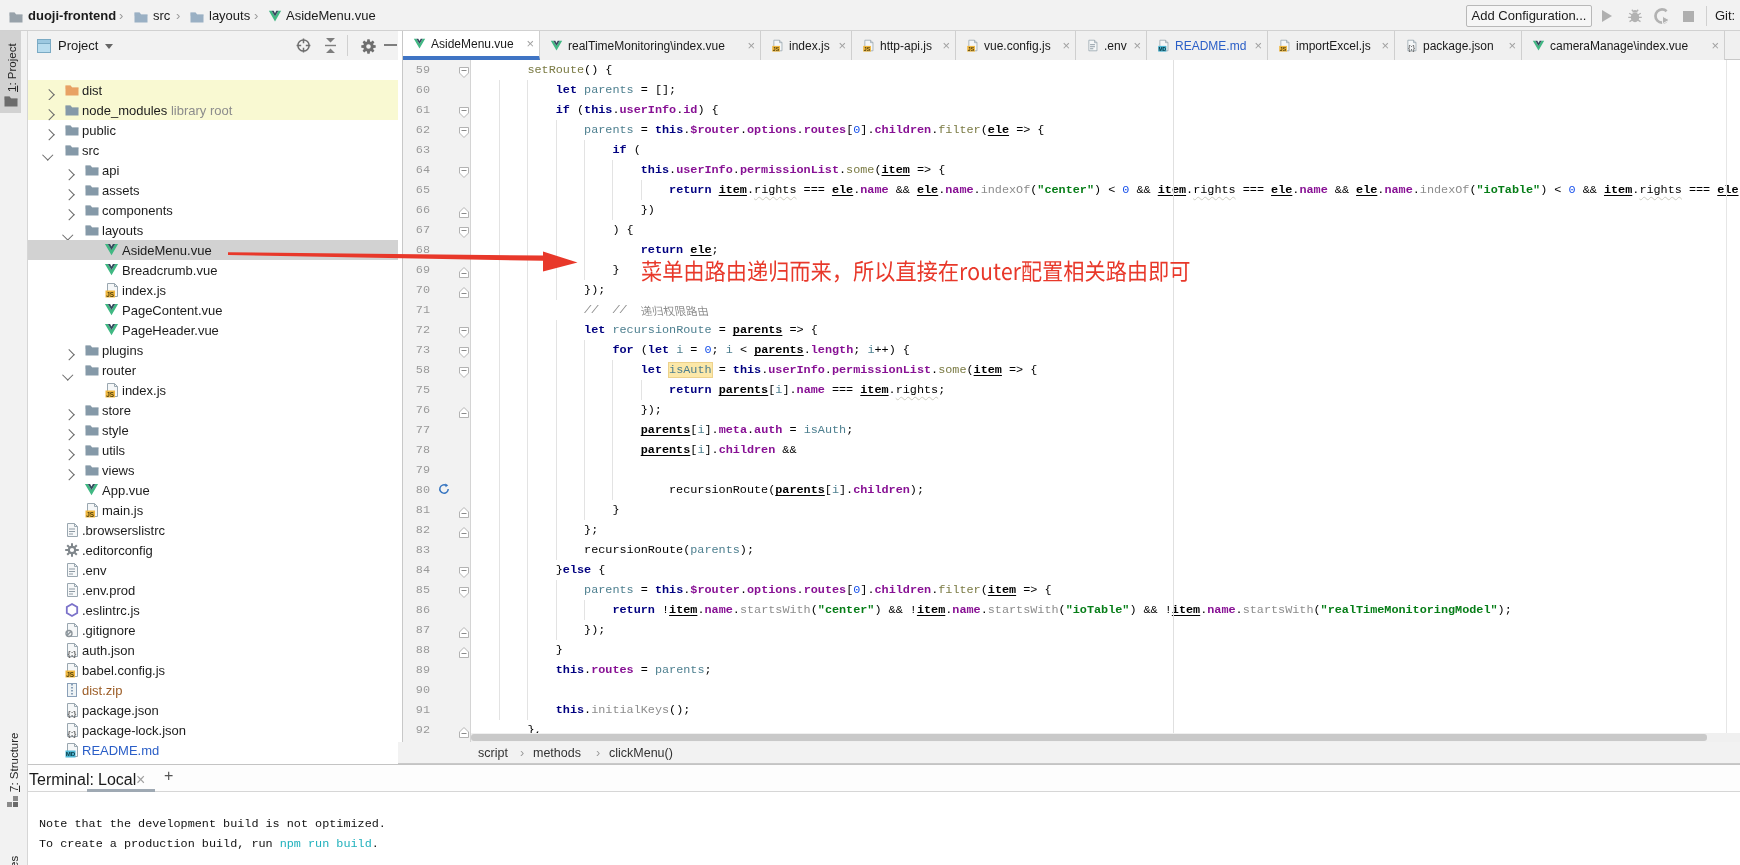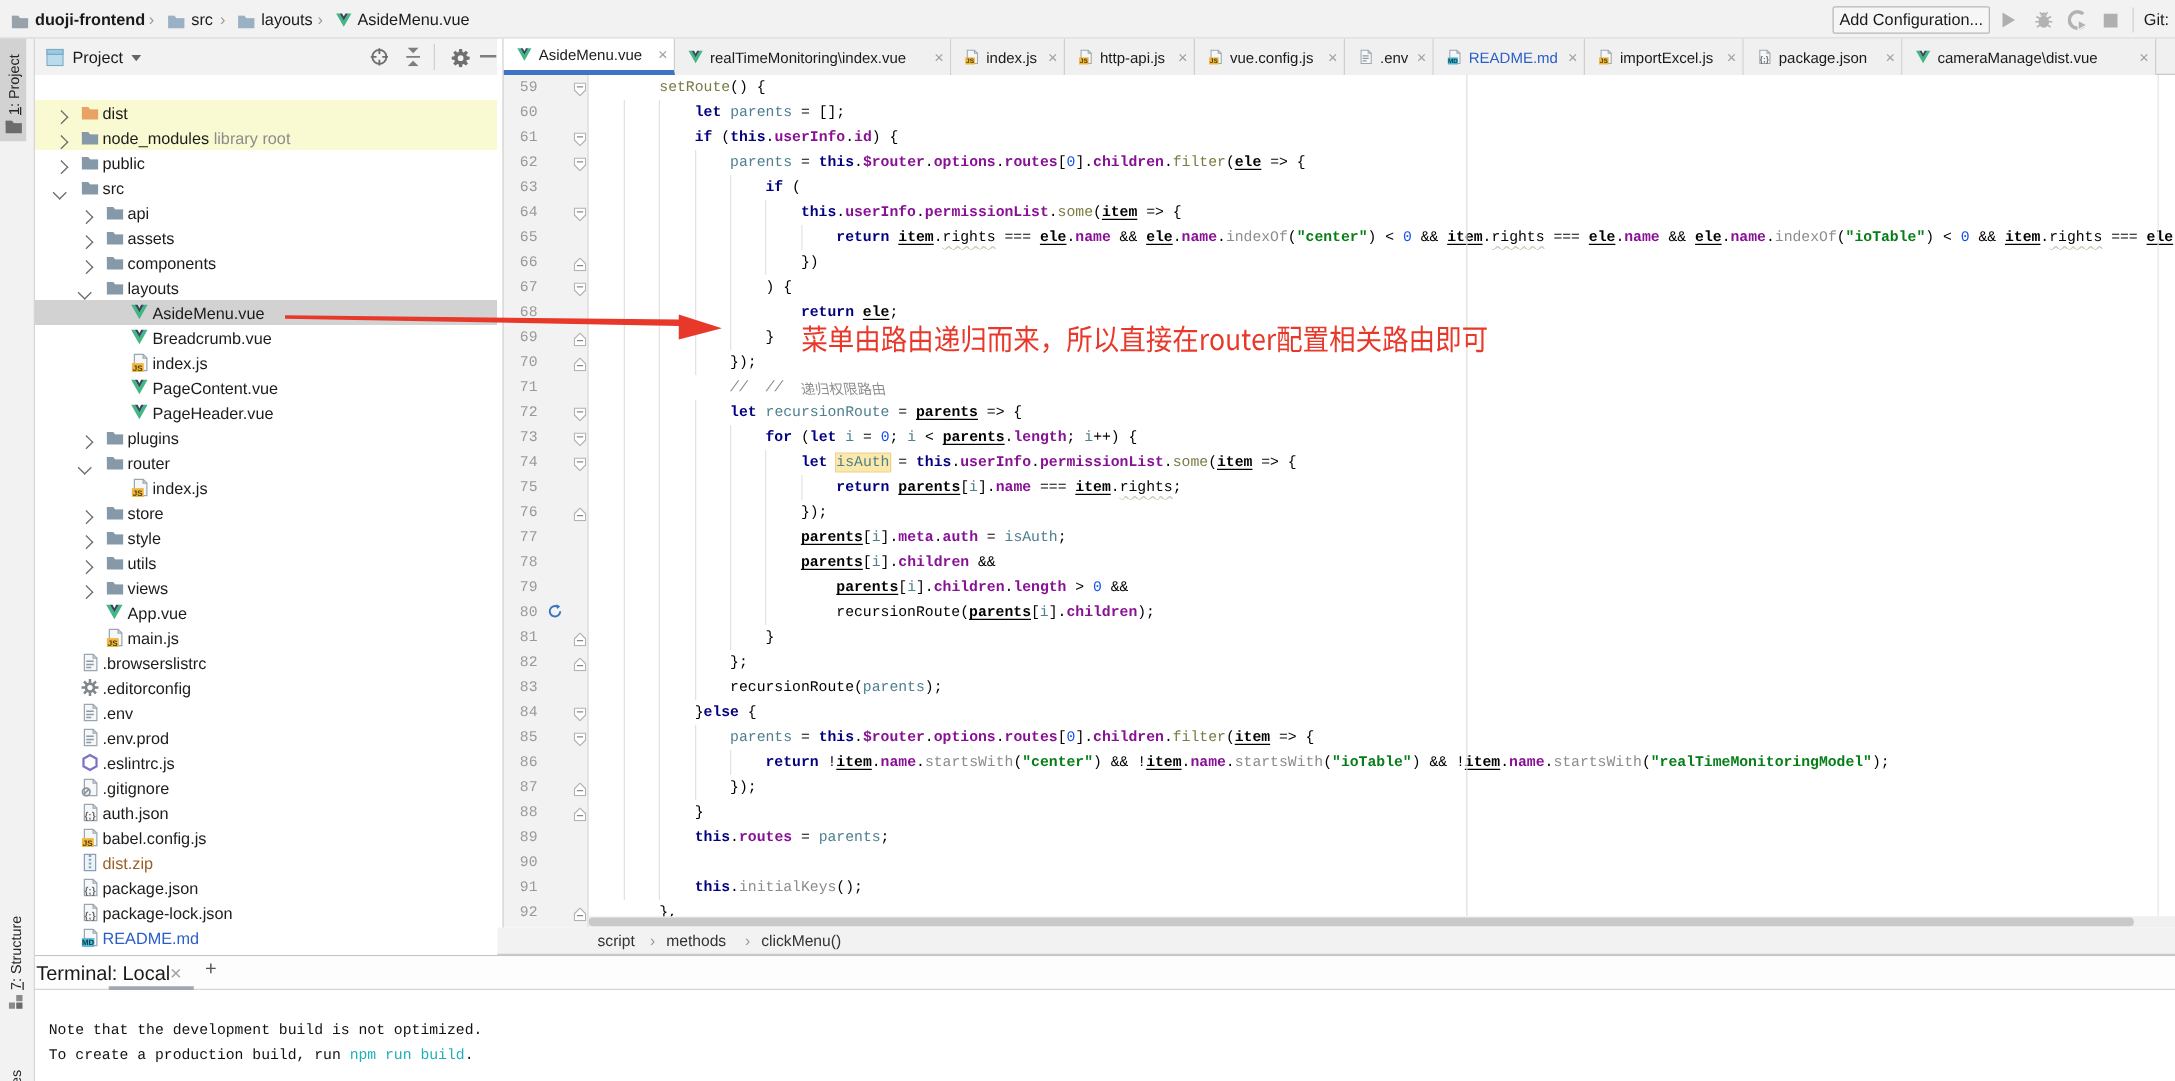--- a/index.html
+++ b/index.html
@@ -528,41 +528,41 @@
         <span class="etn">package.json</span>
         <span class="etx">×</span>
       </div>
 <div class="etab" style="width:203px">
         <span class="eti">
           <svg width="15" height="15" viewBox="0 0 16 16">
             <path d="M1 2h3.1L8 8.6 11.9 2H15L8 14.2z" fill="#41b883"></path>
             <path d="M4.1 2h2.4L8 4.8 9.5 2h2.4L8 8.6z" fill="#35495e"></path>
           </svg>
         </span>
-        <span class="etn">cameraManage\dist.vue</span>
+        <span class="etn">cameraManage\index.vue</span>
         <span class="etx">×</span>
       </div>
   </div>
   <div id="gutter">
 <div class="ln" style="top:0px">59</div>
 <div class="ln" style="top:20px">60</div>
 <div class="ln" style="top:40px">61</div>
 <div class="ln" style="top:60px">62</div>
 <div class="ln" style="top:80px">63</div>
 <div class="ln" style="top:100px">64</div>
 <div class="ln" style="top:120px">65</div>
 <div class="ln" style="top:140px">66</div>
 <div class="ln" style="top:160px">67</div>
 <div class="ln" style="top:180px">68</div>
 <div class="ln" style="top:200px">69</div>
 <div class="ln" style="top:220px">70</div>
 <div class="ln" style="top:240px">71</div>
 <div class="ln" style="top:260px">72</div>
 <div class="ln" style="top:280px">73</div>
-<div class="ln" style="top:300px">74</div>
+<div class="ln" style="top:300px">58</div>
 <div class="ln" style="top:320px">75</div>
 <div class="ln" style="top:340px">76</div>
 <div class="ln" style="top:360px">77</div>
 <div class="ln" style="top:380px">78</div>
 <div class="ln" style="top:400px">79</div>
 <div class="ln" style="top:420px">80</div>
 <div class="ln" style="top:440px">81</div>
 <div class="ln" style="top:460px">82</div>
 <div class="ln" style="top:480px">83</div>
 <div class="ln" style="top:500px">84</div>
@@ -681,21 +681,20 @@
 <div class="cl" style="top:200px">                    }</div>
 <div class="cl" style="top:220px">                });</div>
 <div class="cl" style="top:240px">                <span class="c">//  //  </span></div>
 <div class="cl" style="top:260px">                <span class="k">let</span> <span class="v">recursionRoute</span> = <span class="p">parents</span> =&gt; {</div>
 <div class="cl" style="top:280px">                    <span class="k">for</span> (<span class="k">let</span> <span class="v">i</span> = <span class="n">0</span>; <span class="v">i</span> &lt; <span class="p">parents</span>.<span class="f">length</span>; <span class="v">i</span>++) {</div>
 <div class="cl" style="top:300px">                        <span class="k">let</span> <span class="vh">isAuth</span> = <span class="k">this</span>.<span class="f">userInfo</span>.<span class="f">permissionList</span>.<span class="m">some</span>(<span class="p">item</span> =&gt; {</div>
 <div class="cl" style="top:320px">                            <span class="k">return</span> <span class="p">parents</span>[<span class="v">i</span>].<span class="f">name</span> === <span class="p">item</span>.<span class="w">rights</span>;</div>
 <div class="cl" style="top:340px">                        });</div>
 <div class="cl" style="top:360px">                        <span class="p">parents</span>[<span class="v">i</span>].<span class="f">meta</span>.<span class="f">auth</span> = <span class="v">isAuth</span>;</div>
 <div class="cl" style="top:380px">                        <span class="p">parents</span>[<span class="v">i</span>].<span class="f">children</span> &amp;&amp;</div>
-<div class="cl" style="top:400px">                            <span class="p">parents</span>[<span class="v">i</span>].<span class="f">children</span>.<span class="f">length</span> &gt; <span class="n">0</span> &amp;&amp;</div>
 <div class="cl" style="top:420px">                            recursionRoute(<span class="p">parents</span>[<span class="v">i</span>].<span class="f">children</span>);</div>
 <div class="cl" style="top:440px">                    }</div>
 <div class="cl" style="top:460px">                };</div>
 <div class="cl" style="top:480px">                recursionRoute(<span class="v">parents</span>);</div>
 <div class="cl" style="top:500px">            }<span class="k">else</span> {</div>
 <div class="cl" style="top:520px">                <span class="v">parents</span> = <span class="k">this</span>.<span class="f">$router</span>.<span class="f">options</span>.<span class="f">routes</span>[<span class="n">0</span>].<span class="f">children</span>.<span class="m">filter</span>(<span class="p">item</span> =&gt; {</div>
 <div class="cl" style="top:540px">                    <span class="k">return</span> !<span class="p">item</span>.<span class="f">name</span>.<span class="g">startsWith</span>(<span class="s">"center"</span>) &amp;&amp; !<span class="p">item</span>.<span class="f">name</span>.<span class="g">startsWith</span>(<span class="s">"ioTable"</span>) &amp;&amp; !<span class="p">item</span>.<span class="f">name</span>.<span class="g">startsWith</span>(<span class="s">"realTimeMonitoringModel"</span>);</div>
 <div class="cl" style="top:560px">                });</div>
 <div class="cl" style="top:580px">            }</div>
 <div class="cl" style="top:600px">            <span class="k">this</span>.<span class="f">routes</span> = <span class="v">parents</span>;</div>

